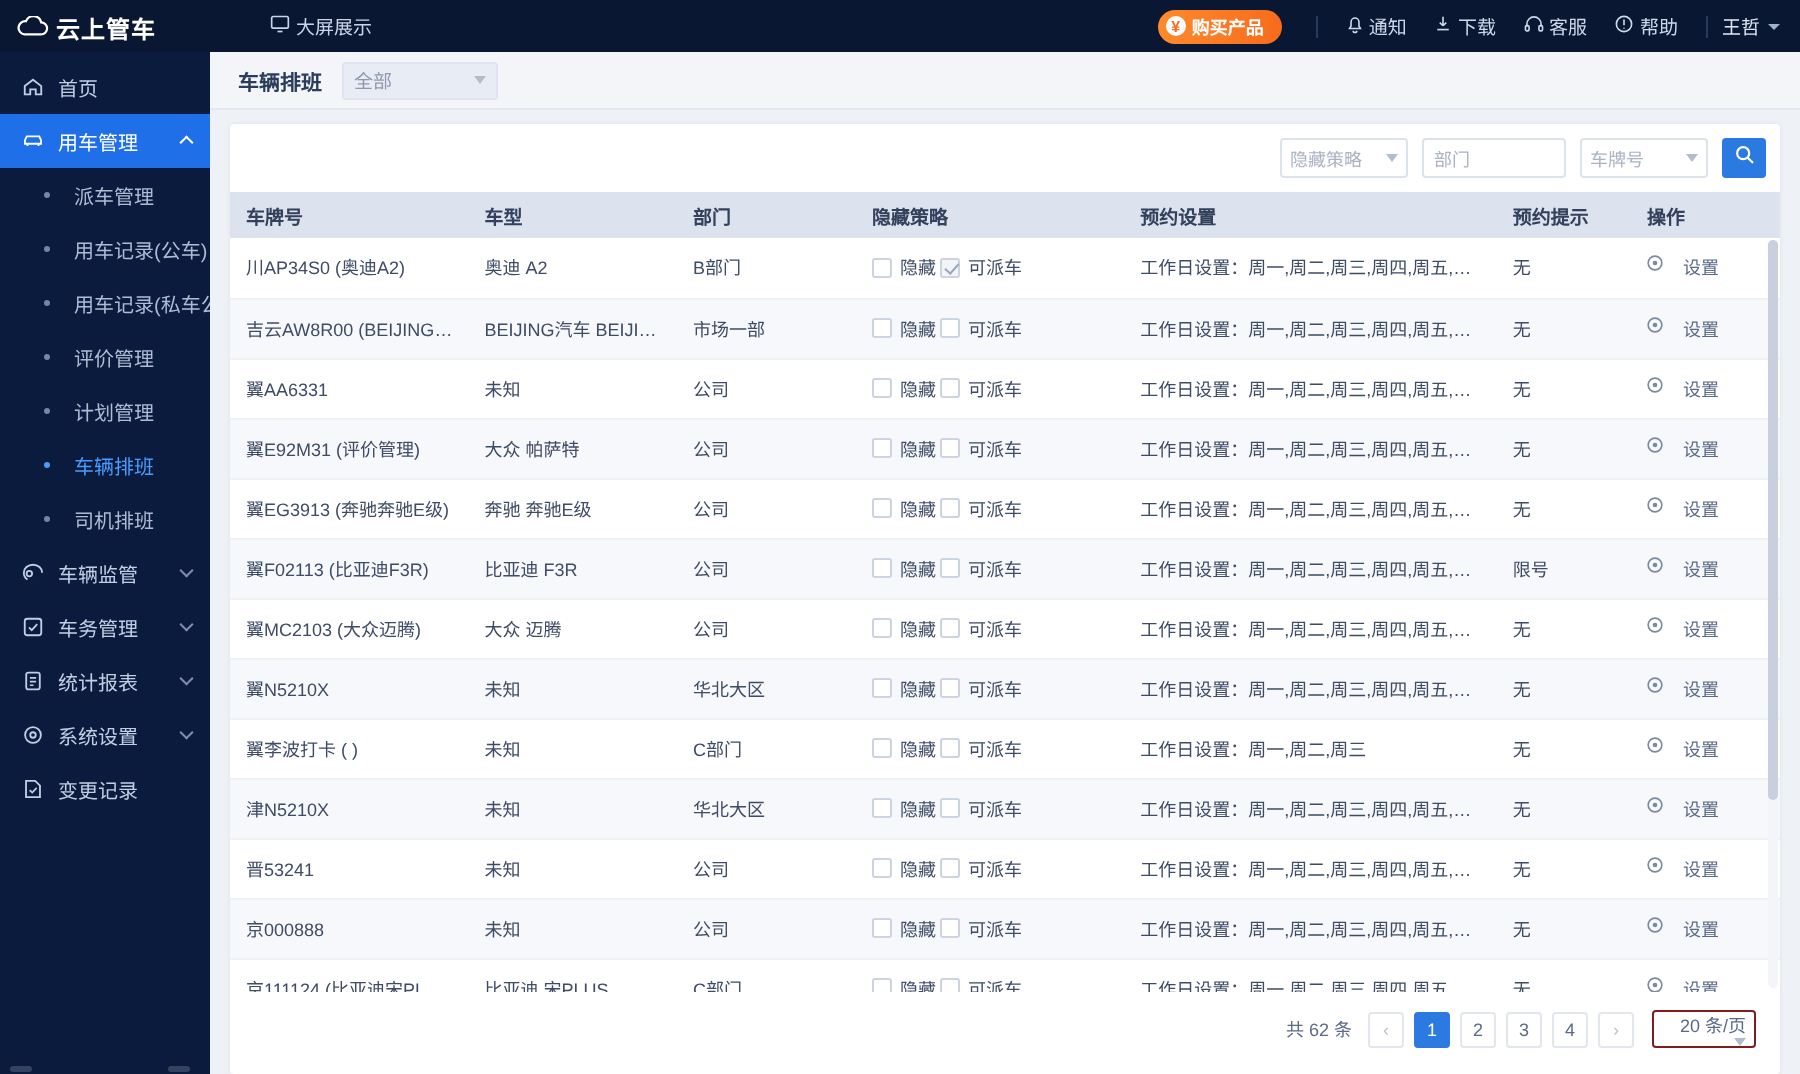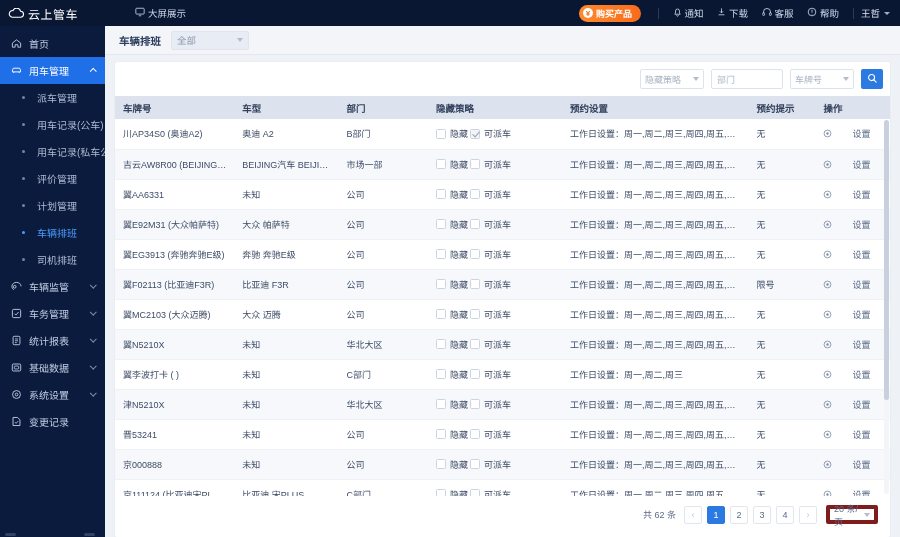--- a/index.html
+++ b/index.html
@@ -14,21 +14,21 @@
   
   .topbar {
     height: 26px; min-height: 26px;
     background: #0a1733;
     display: flex; align-items: center;
     color: #dfe6f3; font-size: 9.5px;
     position: relative; z-index: 30;
   }
   .logo-area { width: 105px; display: flex; align-items: center; gap: 3px; padding-left: 8px; }
   .logo-cloud { width: 17px; height: 11px; position: relative; flex: none; }
-  .logo-text { font-size: 12px; font-weight: normal; color: #ffffff; letter-spacing: .5px; }
+  .logo-text { font-size: 12px; font-weight: bold; color: #ffffff; letter-spacing: .5px; }
   .topnav-item {
     display: flex; align-items: center; gap: 3px;
     margin-left: 30px; color: #c9d4e8; font-size: 9.5px; cursor: pointer;
   }
   .spacer { flex: 1; }
   .buy-btn {
     display: flex; align-items: center; gap: 3px;
     background: linear-gradient(90deg,#ff8a2b,#f76b1c);
     color: #fff; font-size: 9px; font-weight: bold;
     border-radius: 9px; padding: 2px 9px 2px 4px; cursor: pointer;
@@ -146,21 +146,21 @@
   .box {
     width: 10px; height: 10px; border: 1px solid #ccd4e1; border-radius: 1.5px;
     background: #fff; flex: none; position: relative;
   }
   .box.checked { background: #f2f4f8; border-color: #ccd4e1; }
   .box.checked::after {
     content: ""; position: absolute; left: 3px; top: 0.5px;
     width: 3px; height: 6px; border-right: 1.4px solid #9aa6b8; border-bottom: 1.4px solid #9aa6b8;
     transform: rotate(42deg);
   }
-  .op-link { display: inline-flex; align-items: center; gap: 20px; color: #5b6b86; font-size: 9px; cursor: pointer; }
+  .op-link { display: inline-flex; align-items: flex-start; gap: 9px; color: #5b6b86; font-size: 9px; cursor: pointer; }
   .op-ico { width: 9px; height: 9px; flex: none; }
 
   .vscroll { position: absolute; right: 1px; top: 24px; width: 5px; bottom: 2px; }
   .vscroll .track { position: absolute; inset: 0; background: #f3f5f9; border-radius: 3px; }
   .vscroll .thumb { position: absolute; top: 0; left: 0; width: 5px; height: 280px; background: #c8d0dd; border-radius: 3px; }
 
   .pagbar {
     height: 37px; min-height: 37px;
     display: flex; align-items: center; justify-content: flex-end;
     gap: 5px; padding-right: 12px;
@@ -168,23 +168,23 @@
   }
   .pg-total { font-size: 9px; color: #5b6b86; margin-right: 3px; }
   .pg-btn {
     min-width: 18px; height: 18px; border: 1px solid #e1e6ef; border-radius: 2px;
     background: #fff; font-size: 9px; color: #5b6b86;
     display: flex; align-items: center; justify-content: center; cursor: pointer; padding: 0 4px;
   }
   .pg-btn.active { background: #2a7ae2; border-color: #2a7ae2; color: #fff; }
   .pg-btn.arrow { color: #b9c2d0; }
   .pg-size {
-    width: 52px; height: 19px; border: 4px solid #7f1d1d; border-radius: 2px;
-    display: flex; align-items: center; justify-content: space-between;
-    padding: 0 4px; font-size: 9px; color: #5b6b86; margin-left: 4px; cursor: pointer; background:#fff;
+    width: 52px; height: 19px; border: 1px solid #7f1d1d; border-radius: 2px;
+    display: flex; align-items: flex-end; justify-content: space-between;
+    padding: 0 4px; font-size: 9px; color: #5b6b86; margin-left: 4px; cursor: pointer; background:#fff;flex-direction:column;
   }
   .pad-bottom { height: 4px; }
 </style>
 </head>
 <body>
 
 <div id="app">
 
   <div class="topbar">
     <div class="logo-area">
@@ -327,30 +327,20 @@
             <span class="chev"></span>
           </div>
           <div class="side-item">
             <span class="side-ico">
               <svg width="11" height="11" viewBox="0 0 12 12">
                 <rect x="2.3" y="1.4" width="7.4" height="9.2" rx="1.2" fill="none" stroke="currentColor" stroke-width="1"></rect>
                 <path d="M4.3 4.3h3.4M4.3 6.3h3.4M4.3 8.3h2" stroke="currentColor" stroke-width=".9"></path>
               </svg>
             </span>
             <span class="side-label">统计报表</span>
-            <span class="chev"></span>
-          </div>
-          <div class="side-item">
-            <span class="side-ico">
-              <svg width="11" height="11" viewBox="0 0 12 12">
-                <rect x="1.4" y="2.2" width="9.2" height="7.6" rx="1.2" fill="none" stroke="currentColor" stroke-width="1"></rect>
-                <rect x="3.6" y="4.4" width="4.8" height="3.2" rx=".6" fill="none" stroke="currentColor" stroke-width=".9"></rect>
-              </svg>
-            </span>
-            <span class="side-label">基础数据</span>
             <span class="chev"></span>
           </div>
           <div class="side-item">
             <span class="side-ico">
               <svg width="11" height="11" viewBox="0 0 12 12">
                 <circle cx="6" cy="6" r="4.3" fill="none" stroke="currentColor" stroke-width="1"></circle>
                 <circle cx="6" cy="6" r="1.5" fill="none" stroke="currentColor" stroke-width="1"></circle>
               </svg>
             </span>
             <span class="side-label">系统设置</span>
@@ -492,21 +482,21 @@
                   <td>无</td>
                   <td><span class="op-link">
                       <span class="op-ico"><svg width="9" height="9" viewBox="0 0 10 10">
                           <circle cx="5" cy="5" r="3.8" fill="none" stroke="#7b8aa3" stroke-width=".9"></circle>
                           <circle cx="5" cy="5" r="1.3" fill="#7b8aa3"></circle>
                         </svg></span>
                       <span>设置</span>
                     </span></td>
                 </tr>
                 <tr>
-                  <td>翼E92M31 (大众帕萨特)</td>
+                  <td>翼E92M31 (评价管理)</td>
                   <td>大众 帕萨特</td>
                   <td>公司</td>
                   <td>
                     <span class="cbx-group">
                       <span class="cbx">
                         <span class="box"></span>
                         <span>隐藏</span>
                       </span>
                       <span class="cbx">
                         <span class="box"></span>

